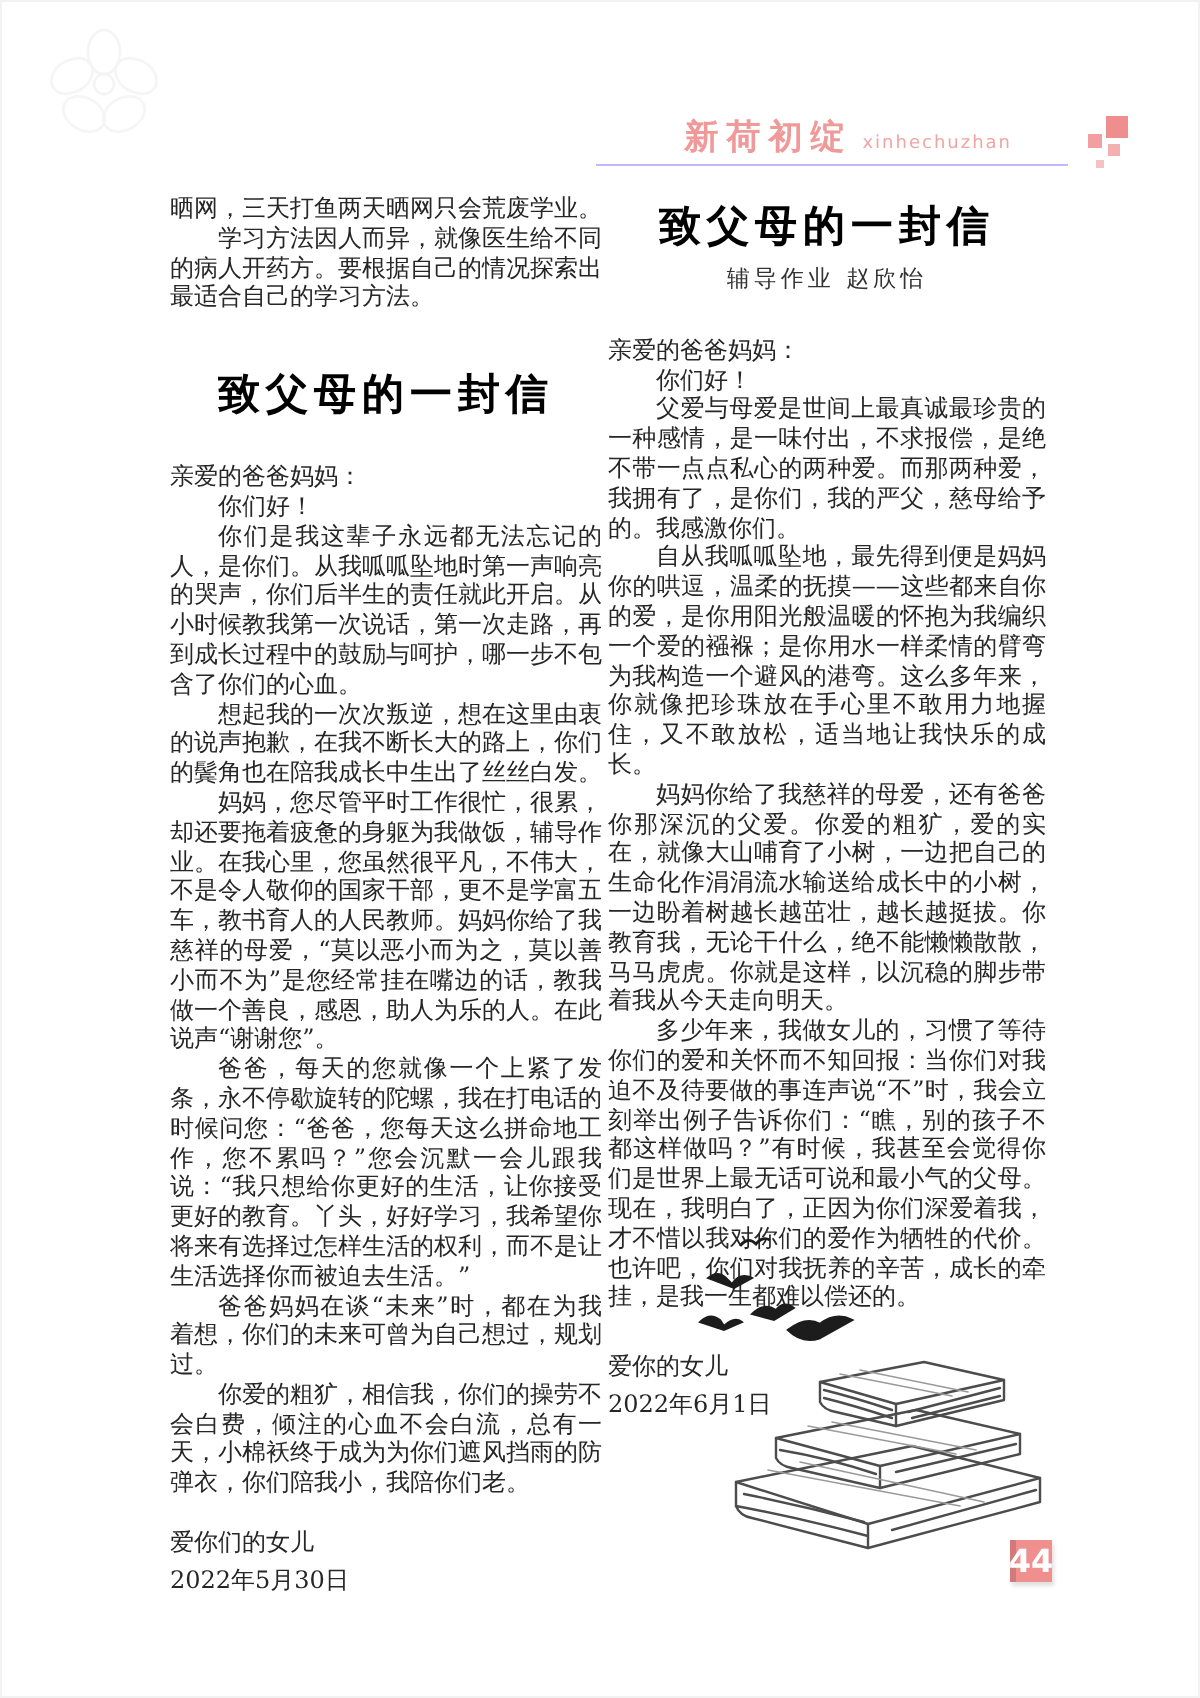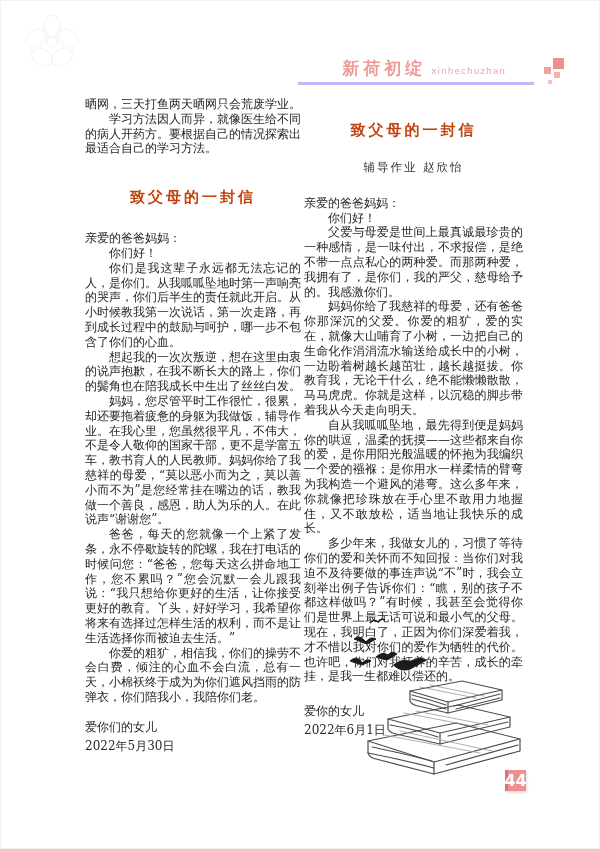--- a/index.html
+++ b/index.html
@@ -4,37 +4,37 @@
 <style>
   html,body{margin:0;padding:0;background:#fff;}
   .page{
     position:relative;width:600px;height:849px;margin:0 auto;overflow:hidden;
     background:#ffffff;
     box-shadow:inset 0 0 0 1px #f2f2f2;
     font-family:"DejaVu Serif","Liberation Serif",serif;
     color:#262626;
   }
   
-  .header{position:absolute;top:56px;left:298px;width:236px;height:26px;border-bottom:3px solid #c4b5fd;}
+  .header{position:absolute;top:56px;left:298px;width:236px;height:26px;border-bottom:1px solid #c4b5fd;}
   .header-inner{position:absolute;right:28px;bottom:2px;display:flex;align-items:baseline;gap:5px;white-space:nowrap;}
   .brand{font-size:17px;font-weight:bold;letter-spacing:4px;color:#ef9a99;}
   .brand-pinyin{font-size:9px;color:#f0a5a4;letter-spacing:1px;font-family:"DejaVu Sans","Liberation Sans",sans-serif;}
   .sq-cluster{position:absolute;right:-32px;bottom:-4px;width:30px;height:28px;}
   .sq{position:absolute;background:#ee8f8e;}
   .sq1{width:11px;height:11px;right:2px;top:0;}
   .sq2{width:7px;height:7px;right:15px;top:9px;opacity:.85;}
   .sq3{width:6px;height:6px;right:6px;top:14px;opacity:.7;}
   .sq4{width:4px;height:4px;right:14px;top:22px;opacity:.55;}
   
   .col{position:absolute;text-align:justify;font-size:12px;line-height:14.8px;}
   .col-left{left:85px;top:97px;width:216px;}
   .col-right{left:304px;top:100px;width:219px;}
   .para{margin:0;text-indent:2em;}
   .para.noindent{text-indent:0;}
-  .article-title{margin:17px;text-align:center;font-size:15px;font-weight:bold;letter-spacing:3px;line-height:26px;color:#c2410c;text-indent:0;}
+  .article-title{margin:0;text-align:center;font-size:21px;font-weight:bold;letter-spacing:3px;line-height:26px;color:#000000;text-indent:0;}
   .byline{margin:6px 0 0 0;text-align:center;font-size:11.5px;letter-spacing:2px;color:#333;text-indent:0;}
   .lt-title-block{margin-top:28px;}
   .letter{margin-top:21px;}
   .salutation{margin:0;text-indent:0;}
   .signoff{margin-top:13px;line-height:19px;}
   .signoff .line{display:block;}
   .col-left .signoff{padding-right:10px;}
   .col-right .signoff{padding-right:14px;margin-top:18px;}
   
   .flower{position:absolute;left:20px;top:12px;width:64px;height:64px;opacity:.5;}
@@ -90,40 +90,41 @@
     </div>
 
     <div class="letter">
       <p class="para salutation">亲爱的爸爸妈妈：</p>
       <div>
           <p class="para">你们好！</p>
           <p class="para">你们是我这辈子永远都无法忘记的人，是你们。从我呱呱坠地时第一声响亮的哭声，你们后半生的责任就此开启。从小时候教我第一次说话，第一次走路，再到成长过程中的鼓励与呵护，哪一步不包含了你们的心血。</p>
           <p class="para">想起我的一次次叛逆，想在这里由衷的说声抱歉，在我不断长大的路上，你们的鬓角也在陪我成长中生出了丝丝白发。</p>
           <p class="para">妈妈，您尽管平时工作很忙，很累，却还要拖着疲惫的身躯为我做饭，辅导作业。在我心里，您虽然很平凡，不伟大，不是令人敬仰的国家干部，更不是学富五车，教书育人的人民教师。妈妈你给了我慈祥的母爱，“莫以恶小而为之，莫以善小而不为”是您经常挂在嘴边的话，教我做一个善良，感恩，助人为乐的人。在此说声“谢谢您”。</p>
           <p class="para">爸爸，每天的您就像一个上紧了发条，永不停歇旋转的陀螺，我在打电话的时候问您：“爸爸，您每天这么拼命地工作，您不累吗？”您会沉默一会儿跟我说：“我只想给你更好的生活，让你接受更好的教育。丫头，好好学习，我希望你将来有选择过怎样生活的权利，而不是让生活选择你而被迫去生活。”</p>
+          <p class="para">爸爸妈妈在谈“未来”时，都在为我着想，你们的未来可曾为自己想过，规划过。</p>
           <p class="para">你爱的粗犷，相信我，你们的操劳不会白费，倾注的心血不会白流，总有一天，小棉袄终于成为为你们遮风挡雨的防弹衣，你们陪我小，我陪你们老。</p>
         </div>
       <div class="signoff">
         <span class="line">爱你们的女儿</span>
         <span class="line">2022年5月30日</span>
       </div>
     </div>
   </div>
 
   <div class="col col-right">
     <h2 class="article-title">致父母的一封信</h2>
     <p class="byline">辅导作业 赵欣怡</p>
 
     <div class="letter">
       <p class="para salutation">亲爱的爸爸妈妈：</p>
       <div>
           <p class="para">你们好！</p>
           <p class="para">父爱与母爱是世间上最真诚最珍贵的一种感情，是一味付出，不求报偿，是绝不带一点点私心的两种爱。而那两种爱，我拥有了，是你们，我的严父，慈母给予的。我感激你们。</p>
+          <p class="para">自从我呱呱坠地，最先得到便是妈妈你的哄逗，温柔的抚摸——这些都来自你的爱，是你用阳光般温暖的怀抱为我编织一个爱的襁褓；是你用水一样柔情的臂弯为我构造一个避风的港弯。这么多年来，你就像把珍珠放在手心里不敢用力地握住，又不敢放松，适当地让我快乐的成长。</p>
           <p class="para">妈妈你给了我慈祥的母爱，还有爸爸你那深沉的父爱。你爱的粗犷，爱的实在，就像大山哺育了小树，一边把自己的生命化作涓涓流水输送给成长中的小树，一边盼着树越长越茁壮，越长越挺拔。你教育我，无论干什么，绝不能懒懒散散，马马虎虎。你就是这样，以沉稳的脚步带着我从今天走向明天。</p>
-          <p class="para">自从我呱呱坠地，最先得到便是妈妈你的哄逗，温柔的抚摸——这些都来自你的爱，是你用阳光般温暖的怀抱为我编织一个爱的襁褓；是你用水一样柔情的臂弯为我构造一个避风的港弯。这么多年来，你就像把珍珠放在手心里不敢用力地握住，又不敢放松，适当地让我快乐的成长。</p>
           <p class="para">多少年来，我做女儿的，习惯了等待你们的爱和关怀而不知回报：当你们对我迫不及待要做的事连声说“不”时，我会立刻举出例子告诉你们：“瞧，别的孩子不都这样做吗？”有时候，我甚至会觉得你们是世界上最无话可说和最小气的父母。现在，我明白了，正因为你们深爱着我，才不惜以我对你们的爱作为牺牲的代价。也许吧，你们对我抚养的辛苦，成长的牵挂，是我一生都难以偿还的。</p>
         </div>
       <div class="signoff">
         <span class="line">爱你的女儿</span>
         <span class="line">2022年6月1日</span>
       </div>
     </div>
   </div>
 
   <div class="sketch">

